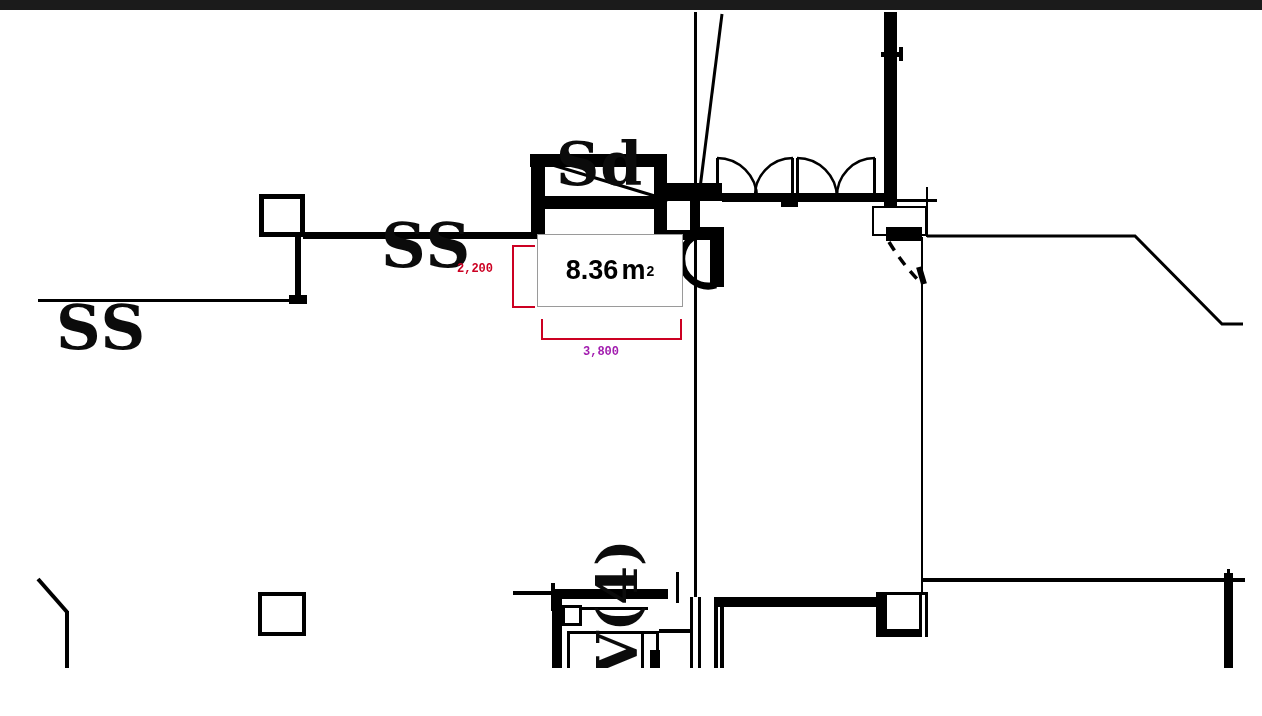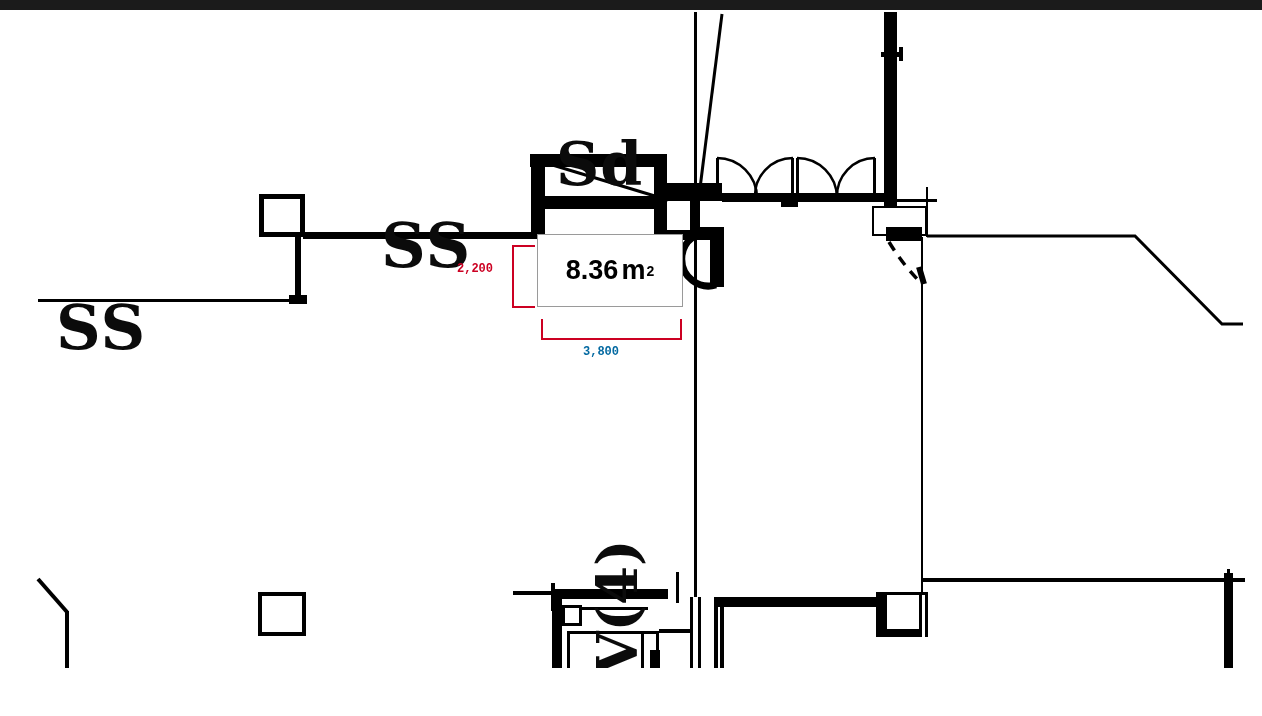--- a/index.html
+++ b/index.html
@@ -128,17 +128,17 @@
   <div class="dimtext" style="left:457px;top:263px;color:#cc0022;">2,200</div>
 
   <div class="areabox" style="left:537px;top:234px;width:144px;height:71px;">
     <span>8.36</span>
       <span style="margin-left:3px;">m</span>
       <sup>2</sup>
   </div>
 
   <div class="redline" style="left:541px;top:319px;width:137px;height:19px;
               border-left:2px solid #cc0022;border-right:2px solid #cc0022;border-bottom:2px solid #cc0022;"></div>
-  <div class="dimtext" style="left:583px;top:346px;color:#0369a1;">3,800</div>
+  <div class="dimtext" style="left:583px;top:346px;color:#a21caf;">3,800</div>
 
   <div class="rot" style="left:507px;top:608px;width:220px;height:64px;">3)V(4)</div>
 
 </div>
 
 </body></html>

